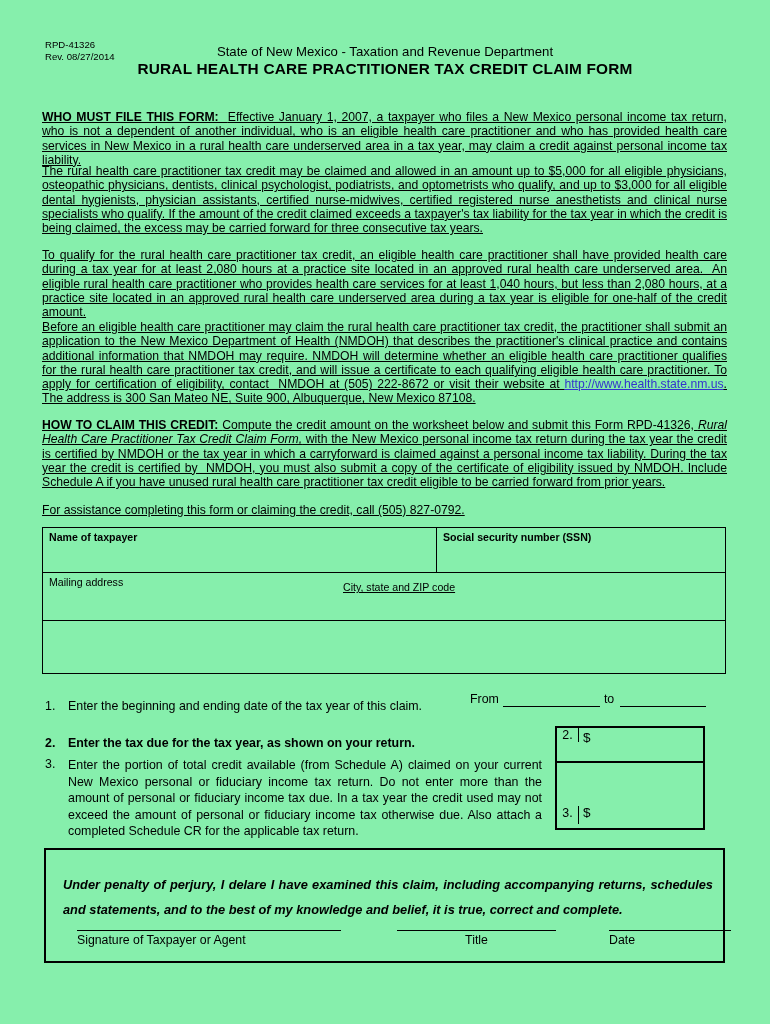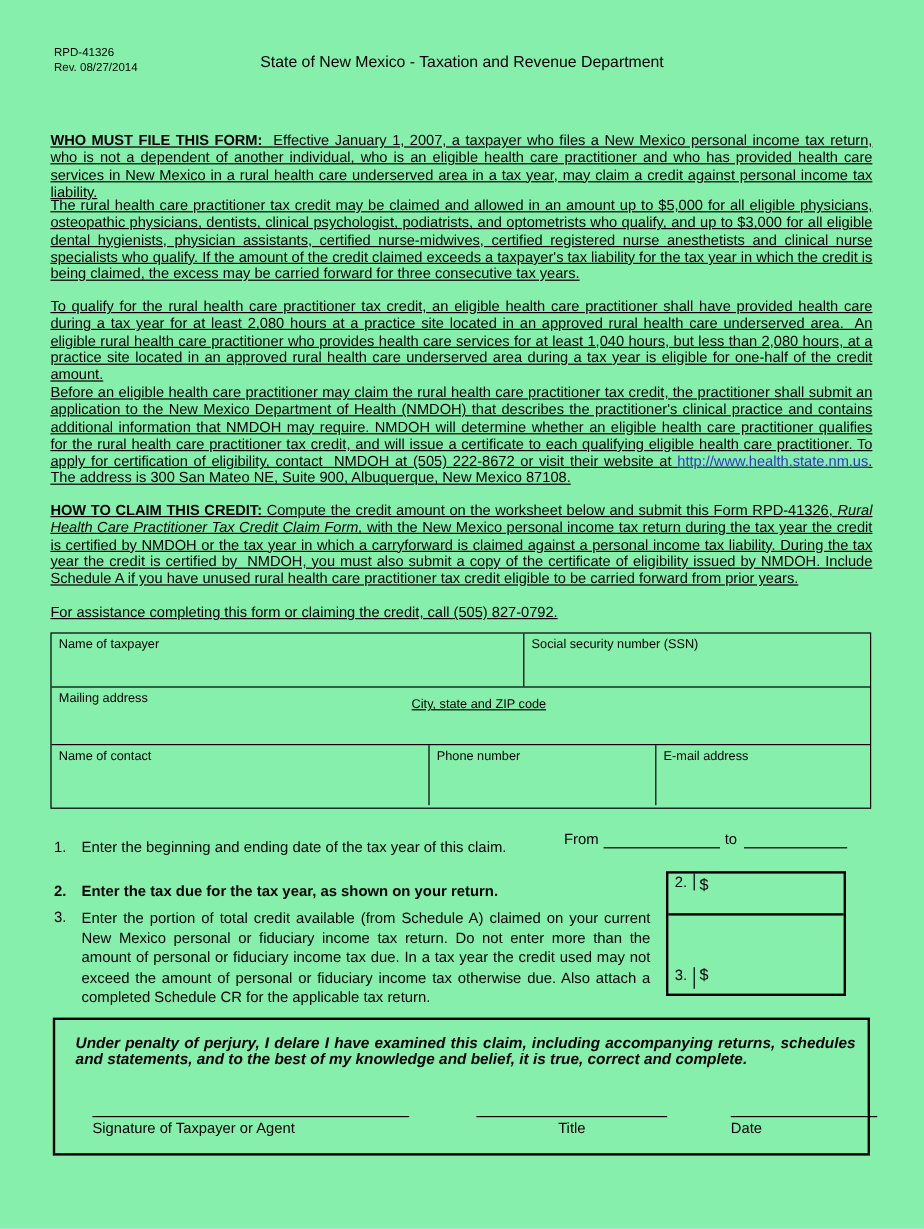--- a/index.html
+++ b/index.html
@@ -20,21 +20,21 @@
 
   
   .para { left:42px; width:685px; font-size:12.2px; line-height:14.3px; text-align:justify;text-decoration:underline; }
   .b { font-weight:bold; }
   .i { font-style:italic; }
   a.link { color:var(--link-color); text-decoration:underline; cursor:pointer; }
 
   
   .tp-table { left:42px; top:527px; width:684px; height:147px; border:1.6px solid #000; }
   .tp-row { position:relative; display:flex; width:100%; }
-  .tp-row1 { height:45px; border-bottom:1.6px solid #000; }
+  .tp-row1 { height:45px; border-bottom:1.6px solid #000;font-weight:bold; }
   .tp-row2 { height:48px; border-bottom:1.6px solid #000; }
   .tp-row3 { height:50px; }
   .tp-cell { position:relative; display:flex; flex-direction:column; padding:3px 5px 2px 6px; }
   .cell-div { border-right:1.6px solid #000; }
   .tp-label { font-size:10.6px; line-height:12px; }
   .fill { border:none; outline:none; background:transparent; flex:1; width:100%; font:inherit; font-size:12px; padding:0; }
   .city-label { position:absolute; left:300px; top:8px;text-decoration:underline; }
 
   
   .ws-line { left:42px; display:flex; font-size:12.4px; }
@@ -57,40 +57,41 @@
   .amt-row2 { height:35px; border-bottom:2px solid #000; }
   .amt-row3 { flex:1; }
   .amt-num { flex:0 0 22px; border-right:1.8px solid #000; display:flex; justify-content:center; font-size:12.4px; }
   .amt-val { flex:1; display:flex; padding:2px 4px; font-size:13.5px; }
   .v-top { align-items:flex-start; } .v-top .amt-num { align-items:center; }
   .v-bottom { align-items:flex-end; padding-bottom:4px; } .v-bottom .amt-num { align-items:flex-end; padding-bottom:4px; }
   .amt-input { border:none; outline:none; background:transparent; width:100%; font:inherit; margin-left:4px; }
 
   
   .decl-box { left:44px; top:848px; width:681px; height:115px; border:2.4px solid #000; }
-  .decl-text { position:absolute; left:17px; top:12px; width:650px;
-               font-weight:bold; font-style:italic; font-size:12.8px; line-height:14px; text-align:justify; }
+  .decl-text { position:absolute; left:17px; top:22px; width:650px;
+               font-weight:bold; font-style:italic; font-size:12.8px; line-height:25px; text-align:justify; }
   .sig-area { position:absolute; bottom:8px; left:13px; width:100%; height:38px; }
   .sig-col { position:absolute; display:flex; flex-direction:column; }
   .sig-col-signature { left:18px; width:264px; }
   .sig-col-title { left:312px; width:211px;align-items:center; }
   .sig-col-date { left:550px; width:122px; }
   .sig-input { border:none; outline:none; background:transparent; border-bottom:1.6px solid #000; height:16px; font:inherit; font-size:12px; }
   .sig-label { font-size:12.3px; padding-top:2px; }
 </style>
 </head>
 <body>
 
 <div class="page">
 
   <div class="abs form-id">
     <div>RPD-41326</div>
     <div>Rev. 08/27/2014</div>
   </div>
   <div class="abs agency-line">State of New Mexico  - Taxation and Revenue Department</div>
+  <div class="abs form-title">RURAL HEALTH CARE PRACTITIONER TAX CREDIT CLAIM FORM</div>
 
   <div class="abs para" style="top:110px"><span class="b">WHO MUST FILE THIS FORM:&nbsp; </span><span>Effective January 1, 2007, a taxpayer who files a New Mexico personal income tax return, who is not a dependent of another individual, who is an eligible health care practitioner and who has provided health care services in New Mexico in a rural health care underserved area in a tax year, may claim a credit against personal income tax liability.</span></div>
   <div class="abs para" style="top:164px"><span>The rural health care practitioner tax credit may be claimed and allowed in an amount up to $5,000 for all eligible physicians, osteopathic physicians, dentists, clinical psychologist, podiatrists, and optometrists who qualify, and up to $3,000 for all eligible dental hygienists, physician assistants, certified nurse-midwives, certified registered nurse anesthetists and clinical nurse specialists who qualify. If the amount of the credit claimed exceeds a taxpayer's tax liability for the tax year in which the credit is being claimed, the excess may be carried forward for three consecutive tax years.</span></div>
   <div class="abs para" style="top:248px"><span>To qualify for the rural health care practitioner tax credit, an eligible health care practitioner shall have provided health care during a tax year for at least 2,080 hours at a practice site located in an approved rural health care underserved area.&nbsp; An eligible rural health care practitioner who provides health care services for at least 1,040 hours, but less than 2,080 hours, at a practice site located in an approved rural health care underserved area during a tax year is eligible for one-half of the credit amount.</span></div>
   <div class="abs para" style="top:320px"><span>Before an eligible health care practitioner may claim the rural health care practitioner tax credit, the practitioner shall submit an application to the New Mexico Department of Health (NMDOH) that describes the practitioner's clinical practice and contains additional information that NMDOH may require. NMDOH will determine whether an eligible health care practitioner qualifies for the rural health care practitioner tax credit, and will issue a certificate to each qualifying eligible health care practitioner. To apply for certification of eligibility, contact&nbsp; NMDOH at (505) 222-8672 or visit their website at </span><a class="link" href="#">http://www.health.state.nm.us</a><span>. The address is 300 San Mateo NE, Suite 900, Albuquerque, New Mexico 87108.</span></div>
   <div class="abs para" style="top:418px"><span class="b">HOW TO CLAIM THIS CREDIT: </span><span>Compute the credit amount on the worksheet below and submit this Form RPD-41326, </span><span class="i">Rural Health Care Practitioner Tax Credit Claim Form,</span><span> with the New Mexico personal income tax return during the tax year the credit is certified by NMDOH or the tax year in which a carryforward is claimed against a personal income tax liability. During the tax year the credit is certified by&nbsp; NMDOH, you must also submit a copy of the certificate of eligibility issued by NMDOH. Include Schedule A if you have unused rural health care practitioner tax credit eligible to be carried forward from prior years.</span></div>
   <div class="abs para" style="top:503px">For assistance completing this form or claiming the credit, call (505) 827-0792.</div>
 
   <div class="abs tp-table">
     <div class="tp-row tp-row1">
@@ -100,34 +101,20 @@
       </div>
       <div class="tp-cell" style="flex:1">
         <span class="tp-label">Social security number (SSN)</span>
         <input class="fill" style="">
       </div>
     </div>
     <div class="tp-row tp-row2">
       <div class="tp-cell" style="flex:1">
         <span class="tp-label">Mailing address</span>
         <span class="tp-label city-label">City, state and ZIP code</span>
-        <input class="fill" style="">
-      </div>
-    </div>
-    <div class="tp-row tp-row3">
-      <div class="tp-cell cell-div" style="width:315px">
-        <span class="tp-label">Name of contact</span>
-        <input class="fill" style="">
-      </div>
-      <div class="tp-cell cell-div" style="width:189px">
-        <span class="tp-label">Phone number</span>
-        <input class="fill" style="">
-      </div>
-      <div class="tp-cell" style="flex:1">
-        <span class="tp-label">E-mail address</span>
         <input class="fill" style="">
       </div>
     </div>
   </div>
 
   <div class="abs ws-line line1">
     <span class="ws-num">1.</span>
     <span class="ws-text">Enter the beginning and ending date of the tax year of this claim.</span>
   </div>
   <div class="abs fromto">

